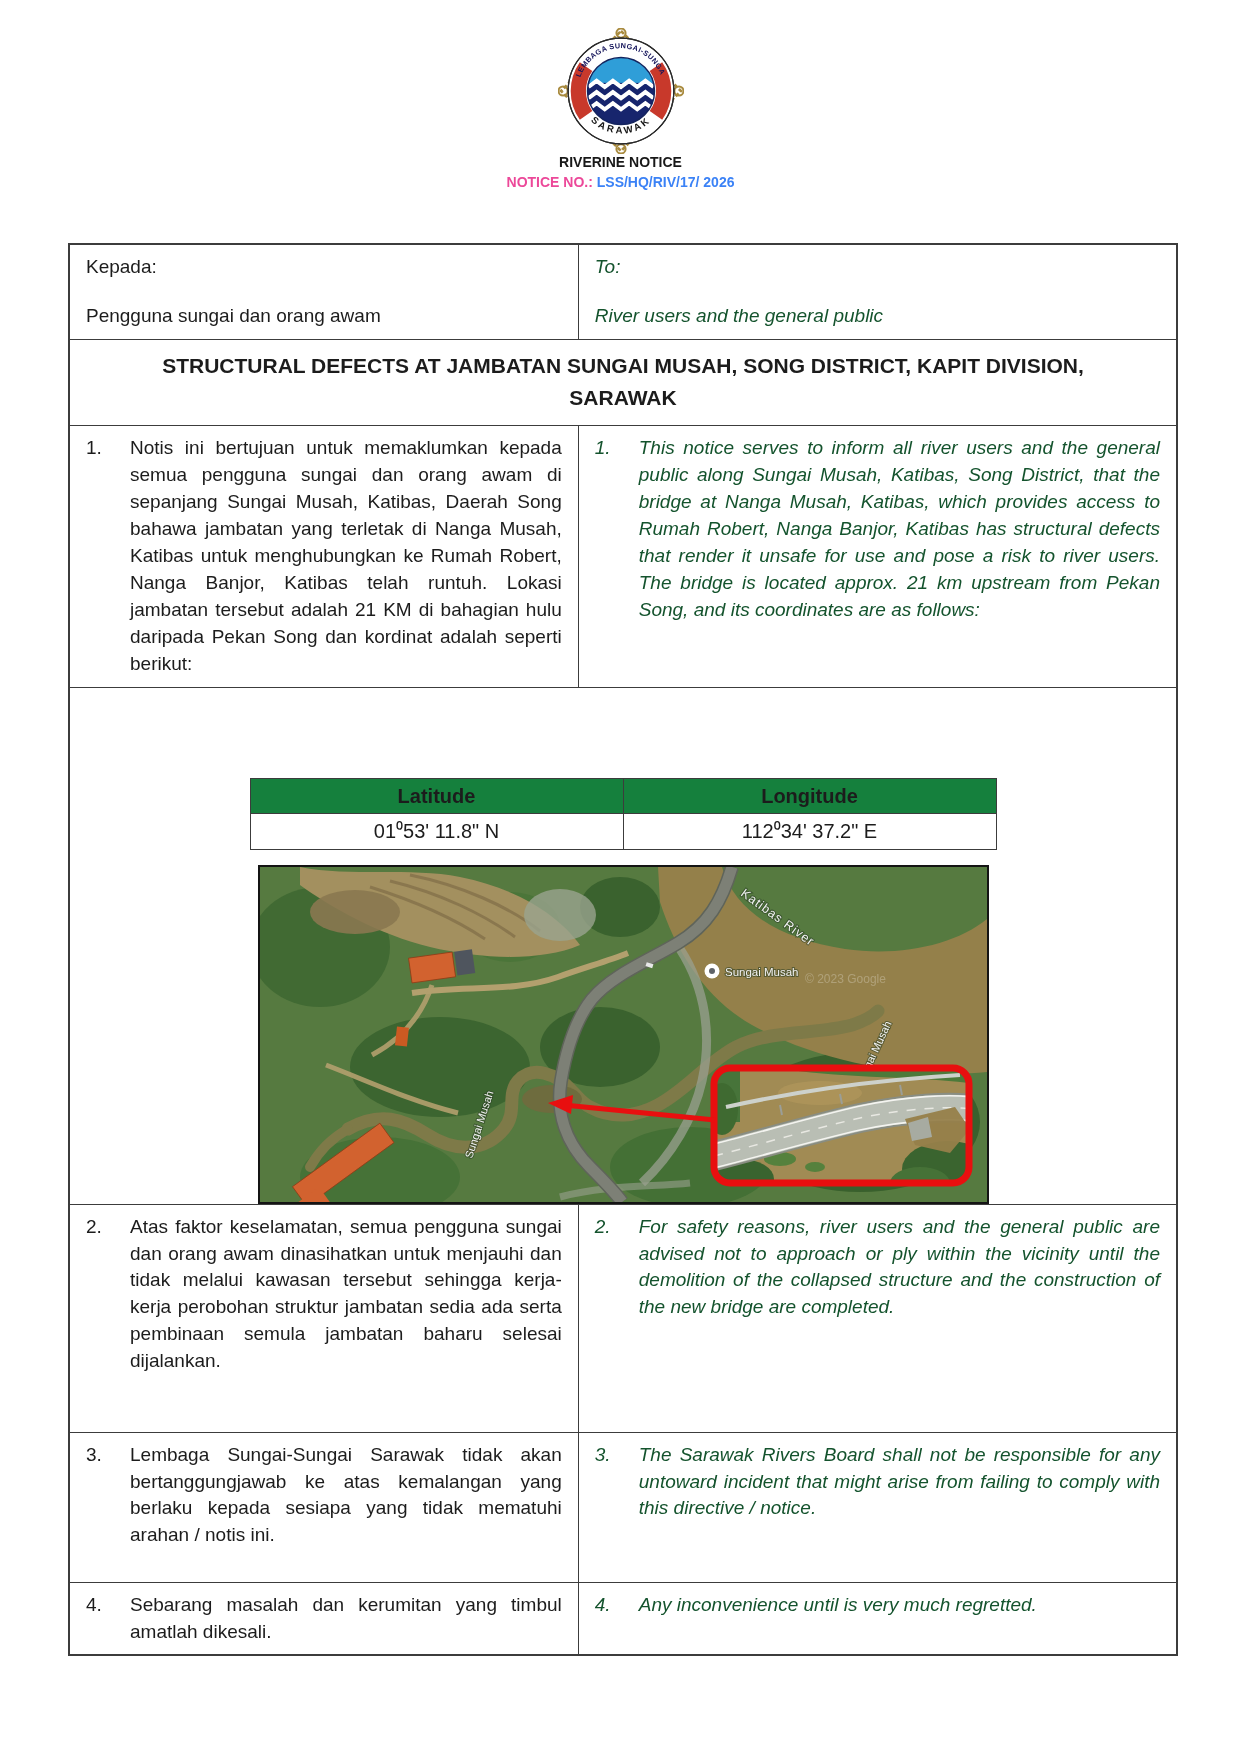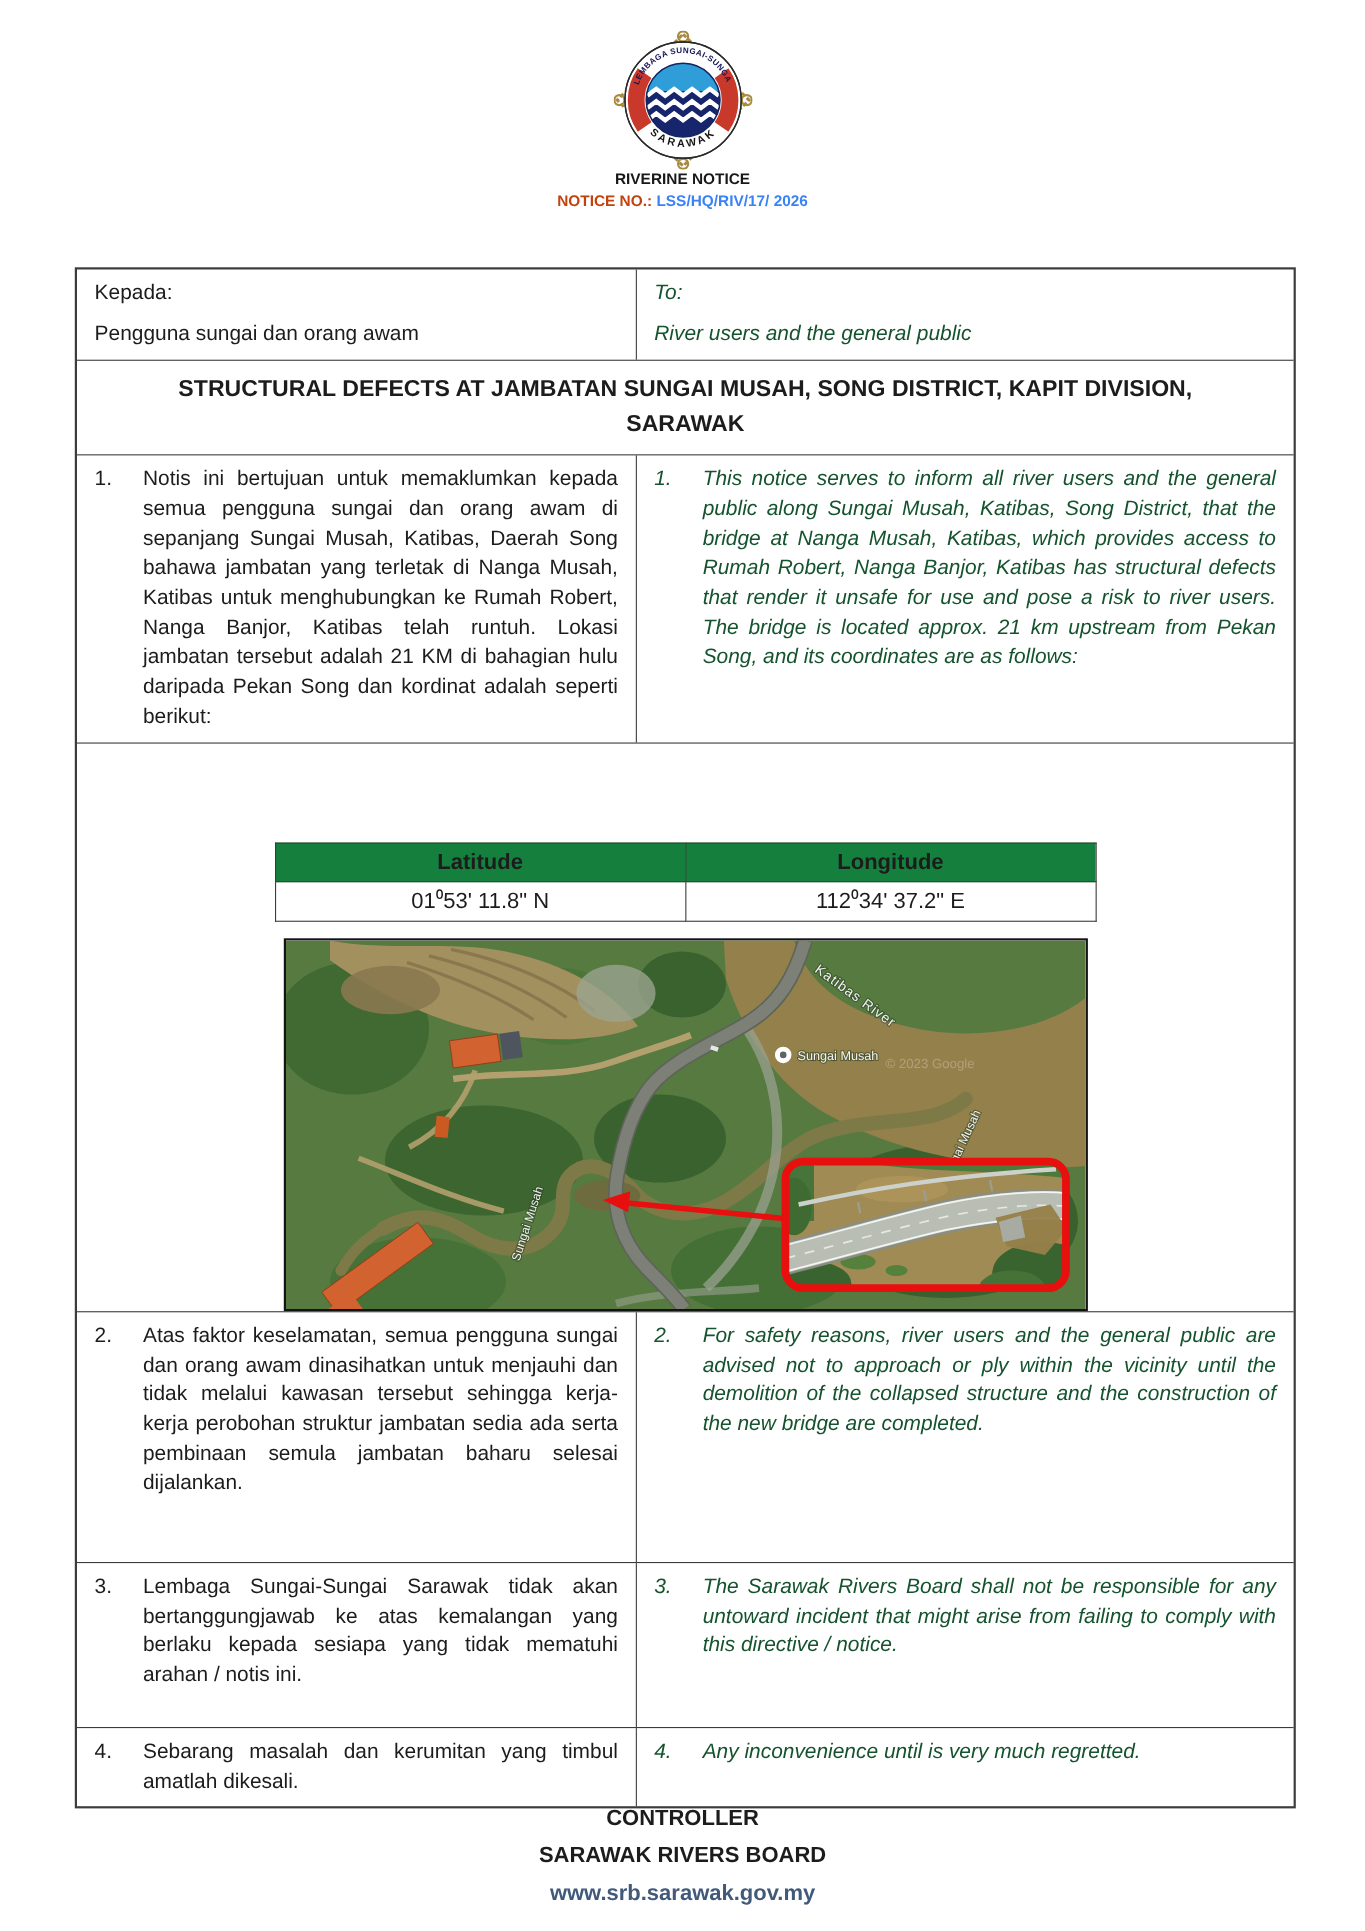--- a/index.html
+++ b/index.html
@@ -1,30 +1,30 @@
 <!DOCTYPE html>
 <html><head>
 <meta charset="utf-8">
 <style>
   html,body{margin:0;padding:0;background:#ffffff;}
   .page{position:relative;width:1241px;height:1755px;background:#ffffff;
         font-family:"Liberation Sans",sans-serif;color:#1c1c1c;overflow:hidden;}
   .logo-wrap{position:absolute;top:28px;left:0;width:100%;display:flex;justify-content:center;}
   .header-block{position:absolute;top:152px;left:0;width:100%;text-align:center;
                 font-weight:bold;font-size:14px;line-height:1.45;color:#181818;}
-  .notice-no{color:#c2410c;}
+  .notice-no{color:#ec4899;}
   .notice-num{color:#3b82f6;}
   .doc-table{position:absolute;left:68px;top:243px;width:1110px;border:2px solid #3c3c3c;box-sizing:border-box;}
   .t-row{display:flex;border-top:1.6px solid #3c3c3c;box-sizing:border-box;}
   .t-row:first-child{border-top:none;}
   .cell{box-sizing:border-box;padding:9px 16px;font-size:19px;line-height:1.42;}
   .cell.left{width:46%;border-right:1.6px solid #3c3c3c;}
   .cell.right{width:54%;font-style:italic;color:#14532d;}
   .addr-row{min-height:62px;}
-  .addr-label{margin-bottom:10px;}
+  .addr-label{margin-bottom:22px;}
   .title-row{min-height:76px;}
   .title-cell{width:100%;text-align:center;font-weight:bold;font-size:21px;line-height:1.55;
               padding:10px 20px;box-sizing:border-box;}
   .para-row-1{min-height:258px;}
   .para-row-2{min-height:228px;}
   .para-row-3{min-height:150px;}
   .para-row-4{min-height:70px;}
   .para{display:flex;}
   .para .num{flex:0 0 44px;}
   .para .ptext{flex:1;text-align:justify;}
@@ -282,19 +282,14 @@
       <div class="cell right">
         <div class="para">
           <span class="num">4.</span>
           <div class="ptext">Any inconvenience until is very much regretted.</div>
         </div>
       </div>
     </div>
 
   </div>
 
-  <div class="footer-block">
-    <div>CONTROLLER</div>
-    <div>SARAWAK RIVERS BOARD</div>
-    <div class="footer-url">www.srb.sarawak.gov.my</div>
-  </div>
 
 </div>
 
 </body></html>

